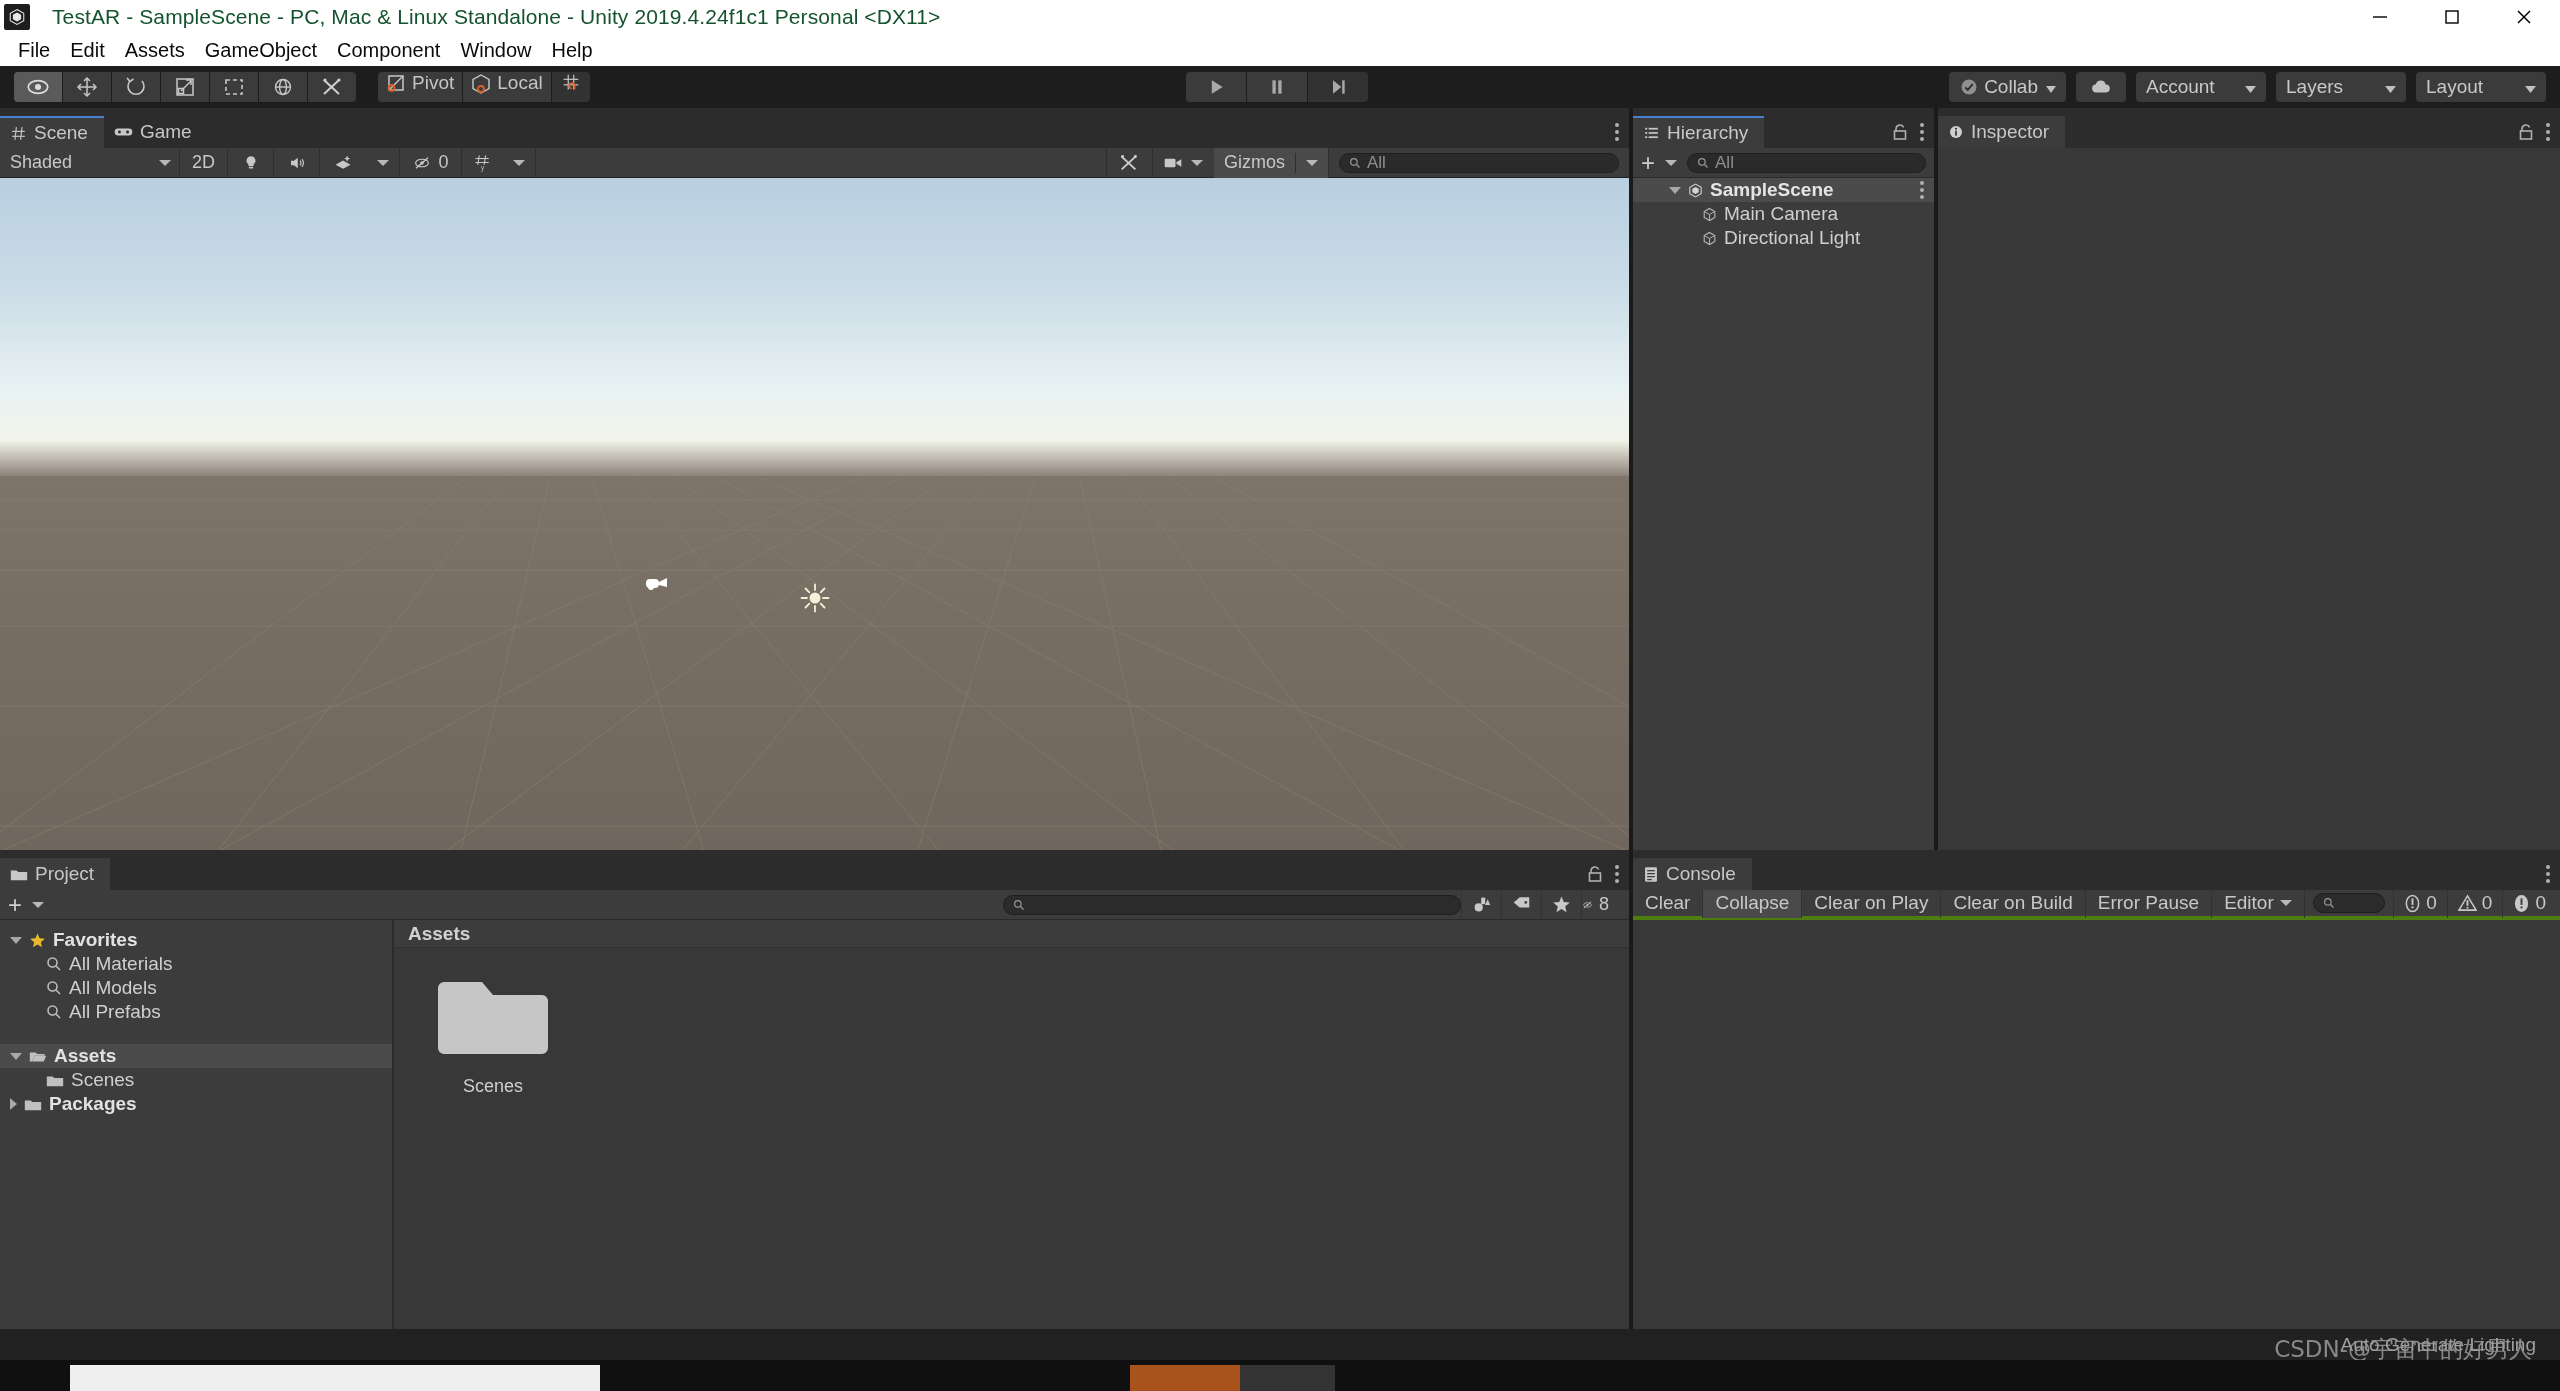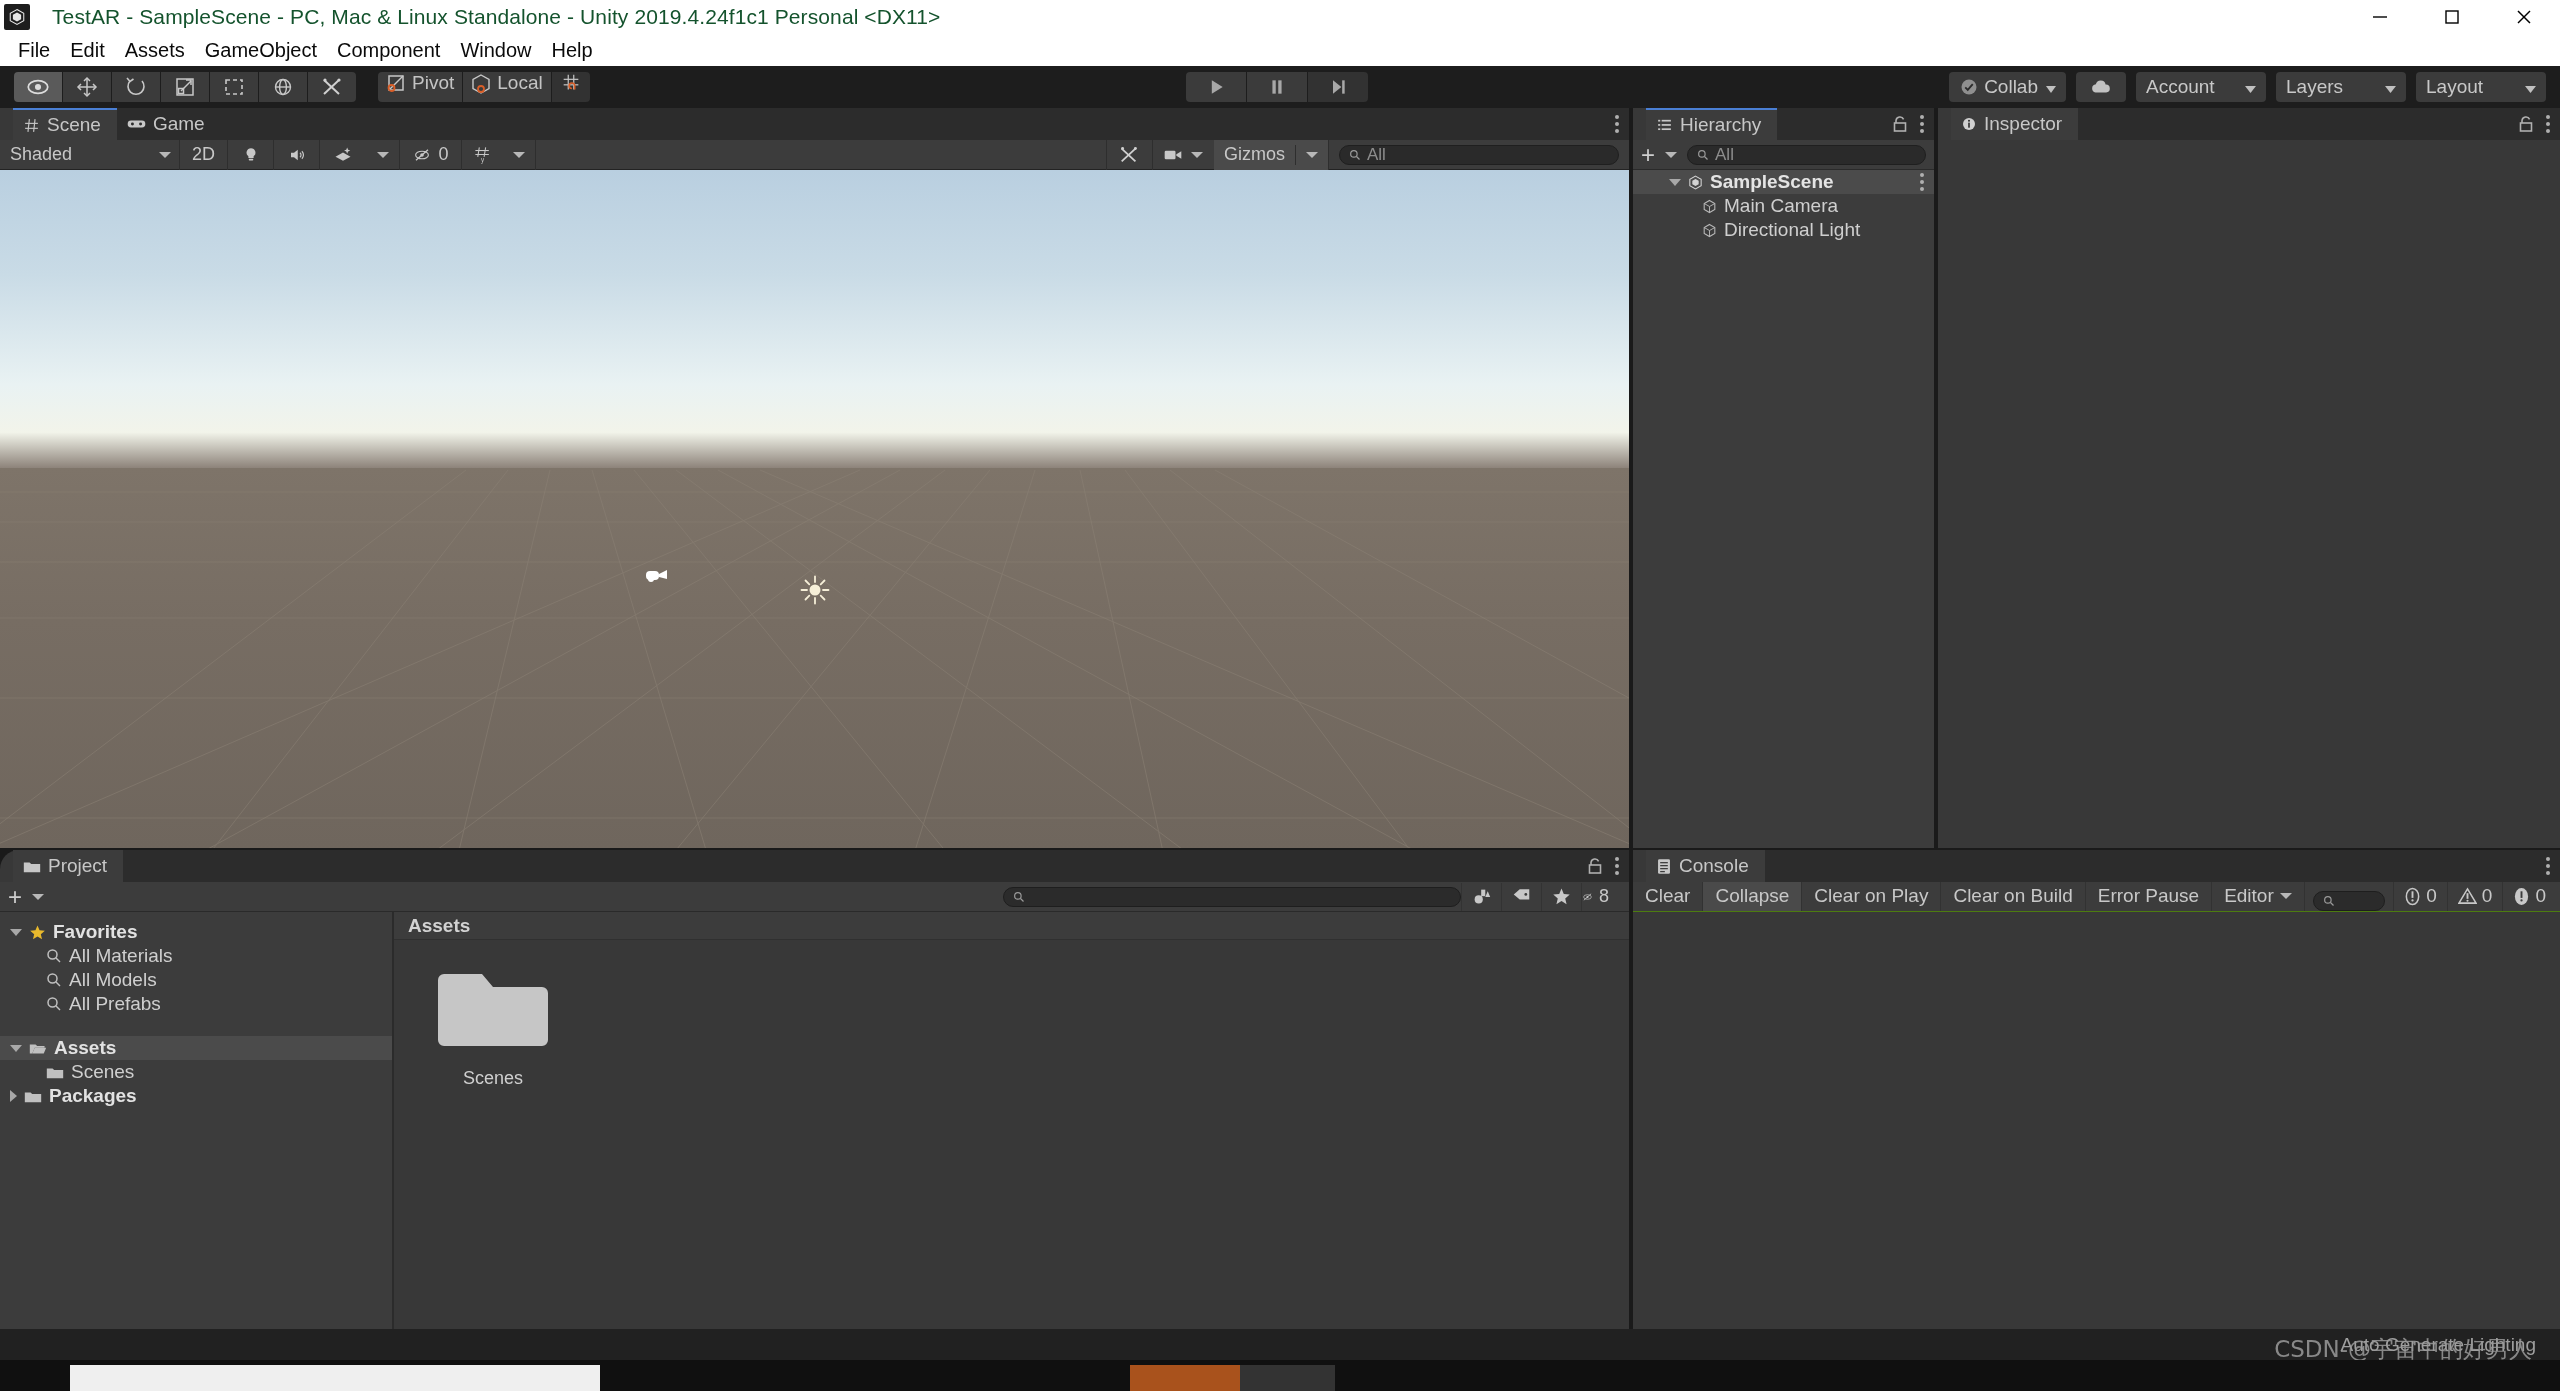--- a/index.html
+++ b/index.html
@@ -80,23 +80,22 @@
   .tbr-btn {
     height: 30px; background: #3b3b3b; border-radius: 4px; display: flex;
     align-items: center; color: #c8c8c8; font-size: 19px; padding: 0 10px;
     margin-left: 10px; white-space: nowrap;
   }
   .caret { display: inline-block; margin-left: 8px; }
 
   
   .panel { position: absolute; background: #383838; }
   .panel-tabbar {
-    height: 32px; background: #2c2c2c; display: flex; align-items: flex-end;
+    height: 40px; background: #2c2c2c; display: flex; align-items: flex-end;
     position: relative;
-    margin-left: 13px;
   }
   .ptab {
     height: 32px; display: flex; align-items: center; padding: 0 16px 0 10px;
     color: #c7c7c7; font-size: 19px; background: #2c2c2c; gap: 7px;
     white-space: nowrap;
   }
   .ptab.active { background: #3c3c3c; border-top: 2px solid #4a7fd4; }
   .ptab.active-plain { background: #3c3c3c; }
   .tabbar-right {
     margin-left: auto; display: flex; align-items: center; gap: 12px;
@@ -198,22 +197,22 @@
     justify-content: flex-end; padding-right: 20px;
   }
   .slider-track { width: 120px; height: 4px; background: #6e6e6e; border-radius: 2px; position: relative; }
   .slider-knob {
     position: absolute; right: -10px; top: -7px; width: 18px; height: 18px;
     background: #a8a8a8; border-radius: 50%;
   }
 
   
   .con-toolbar {
-    height: 30px; background: #3c3c3c; display: flex; align-items: flex-end;
-    border-bottom: 1px solid #4d7c0f;
+    height: 30px; background: #3c3c3c; display: flex; align-items: center;
+    border-bottom: 4px solid #4d7c0f;
   }
   .con-btn {
     height: 30px; display: flex; align-items: center; padding: 0 12px;
     color: #c8c8c8; font-size: 19px; border-right: 1px solid #323232;
     white-space: nowrap; gap: 6px;
   }
   .con-btn.on { background: #4a4a4a; }
   .con-count {
     height: 30px; display: flex; align-items: center; gap: 5px; padding: 0 10px;
     color: #c8c8c8; font-size: 19px; border-left: 1px solid #323232;

